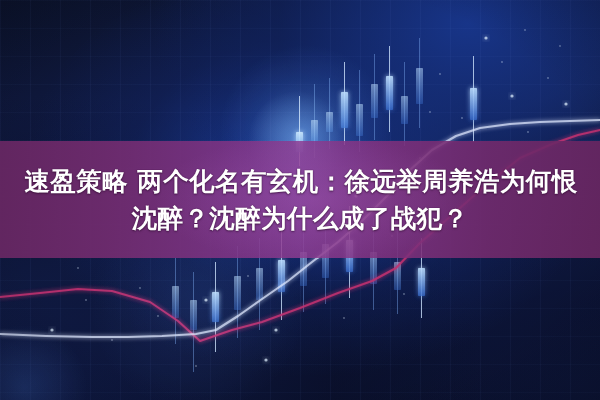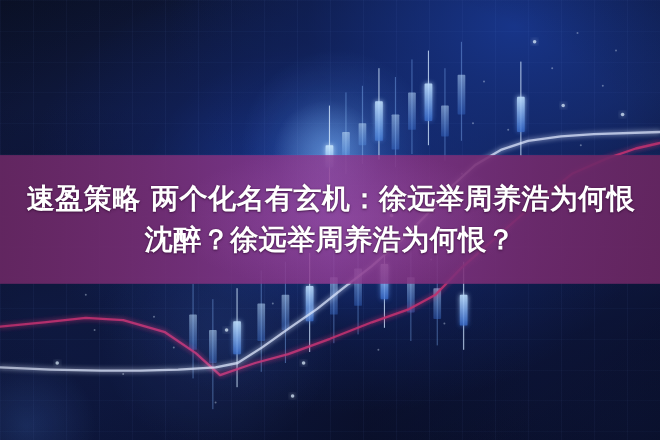--- a/index.html
+++ b/index.html
@@ -187,16 +187,16 @@
   </svg>
 
   <div class="layer" id="bg-glow"></div>
   <div class="layer" id="bg-vign"></div>
 
   <div id="banner"></div>
   <div id="banner-sheen"></div>
 
   <div id="title-wrap">
     <div class="tline" id="line1">速盈策略 两个化名有玄机：徐远举周养浩为何恨</div>
-    <div class="tline" id="line2">沈醉？徐远举周养浩为何恨？</div>
+    <div class="tline" id="line2">沈醉？沈醉为什么成了战犯？</div>
   </div>
 
 </div>
 
 </body></html>

